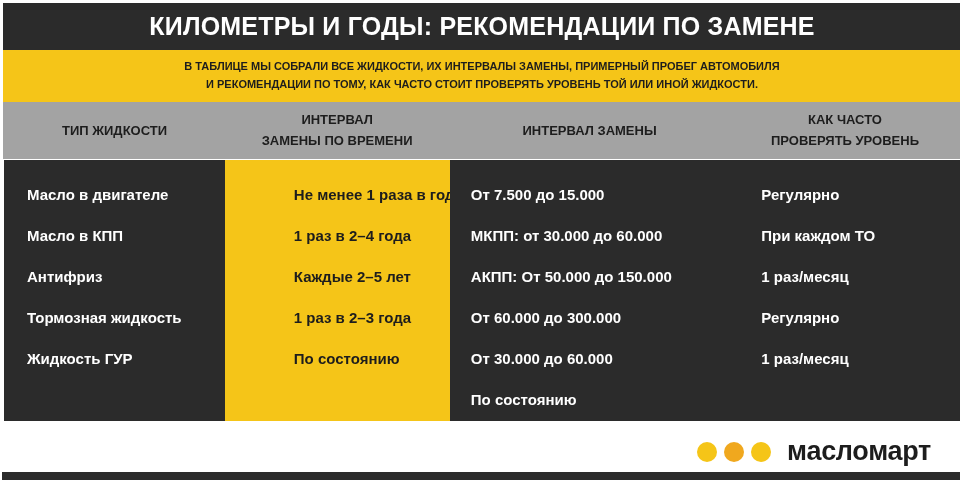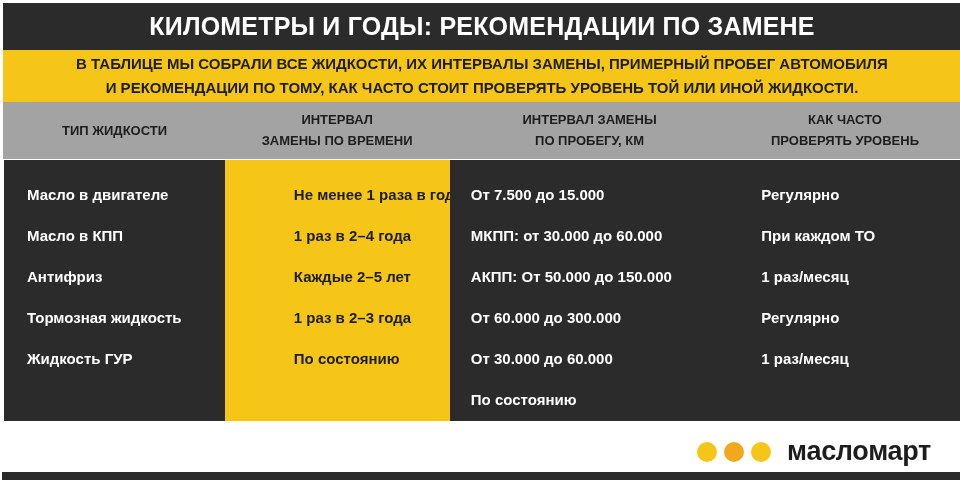--- a/index.html
+++ b/index.html
@@ -41,21 +41,21 @@
     background: #f5c518;
     height: 64px;
     display: flex;
     flex-direction: column;
     align-items: center;
     justify-content: center;
     padding: 0 14px;
   }
   .subtitle-band .line {
     color: #1d1d1d;
-    font-size: 15px;
+    font-size: 11px;
     font-weight: bold;
     text-transform: uppercase;
     line-height: 1.45;
     text-align: center;
     white-space: nowrap;
   }
 
   
   .header-row {
     background: #a3a3a3;
@@ -159,21 +159,20 @@
   <div class="header-row">
     <div class="header-cell c1">
       <span class="l">ТИП ЖИДКОСТИ</span>
     </div>
     <div class="header-cell c2">
       <span class="l">ИНТЕРВАЛ</span>
       <span class="l">ЗАМЕНЫ ПО ВРЕМЕНИ</span>
     </div>
     <div class="header-cell c3">
       <span class="l">ИНТЕРВАЛ ЗАМЕНЫ</span>
-      <span class="l">ПО ПРОБЕГУ, КМ</span>
     </div>
     <div class="header-cell c4">
       <span class="l">КАК ЧАСТО</span>
       <span class="l">ПРОВЕРЯТЬ УРОВЕНЬ</span>
     </div>
   </div>
 
   <div class="body-row">
 
     <div class="col c1 dark">

